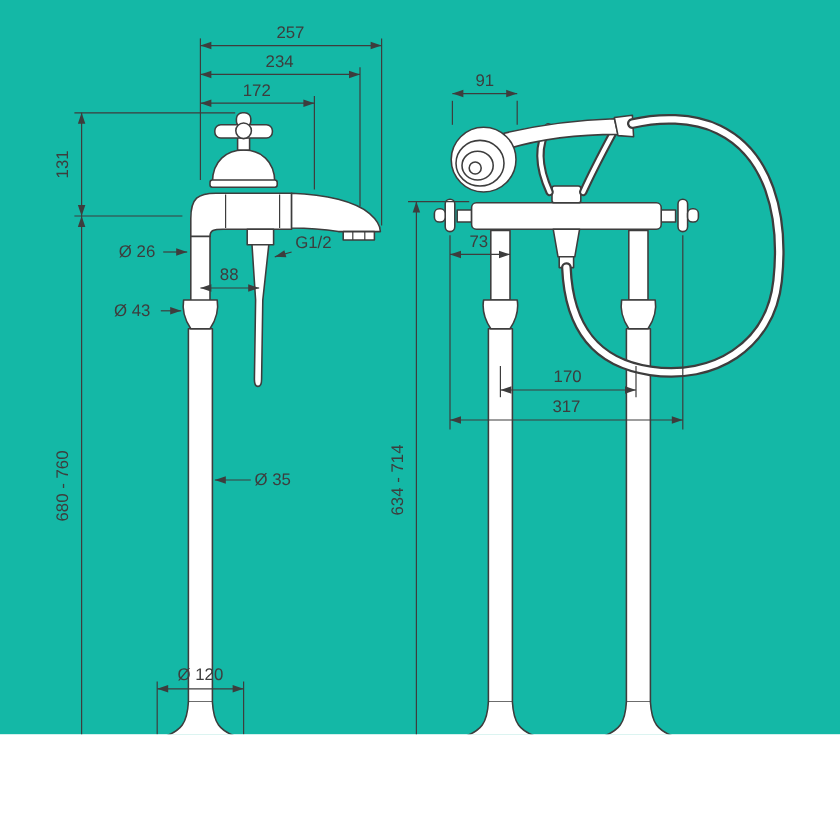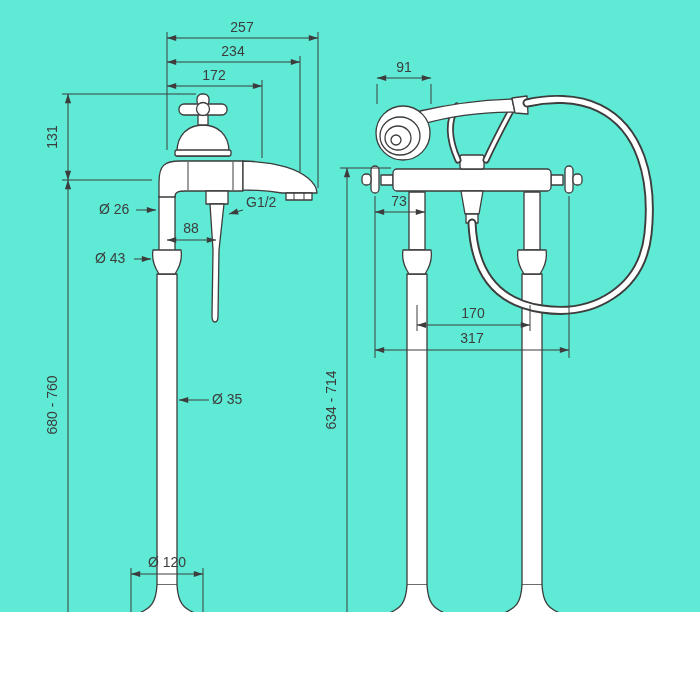--- a/index.html
+++ b/index.html
@@ -5,21 +5,21 @@
   html, body {
     margin: 0;
     padding: 0;
     background: #ffffff;
     font-family: "Liberation Sans", sans-serif;
   }
   .stage {
     position: relative;
     width: 700px;
     height: 612px;
-    background: #5eead4;
+    background: #14b8a6;
     overflow: hidden;
   }
   svg { display: block; }
   .ol   { fill: #ffffff; stroke: #3d3d3d; stroke-width: 1.3; stroke-linejoin: round; }
   .ln   { fill: none; stroke: #3d3d3d; stroke-width: 1.3; stroke-linejoin: round; }
   .thin { fill: none; stroke: #3d3d3d; stroke-width: 1; }
   .dim  { fill: none; stroke: #3d3d3d; stroke-width: 1; }
   .dt   { font: 14px "Liberation Sans", sans-serif; fill: #3d3d3d; }
   .dark { fill: #2b2b2b; stroke: #2b2b2b; stroke-width: 1; }
   .darker { fill: #1c1c1c; stroke: #1c1c1c; }

